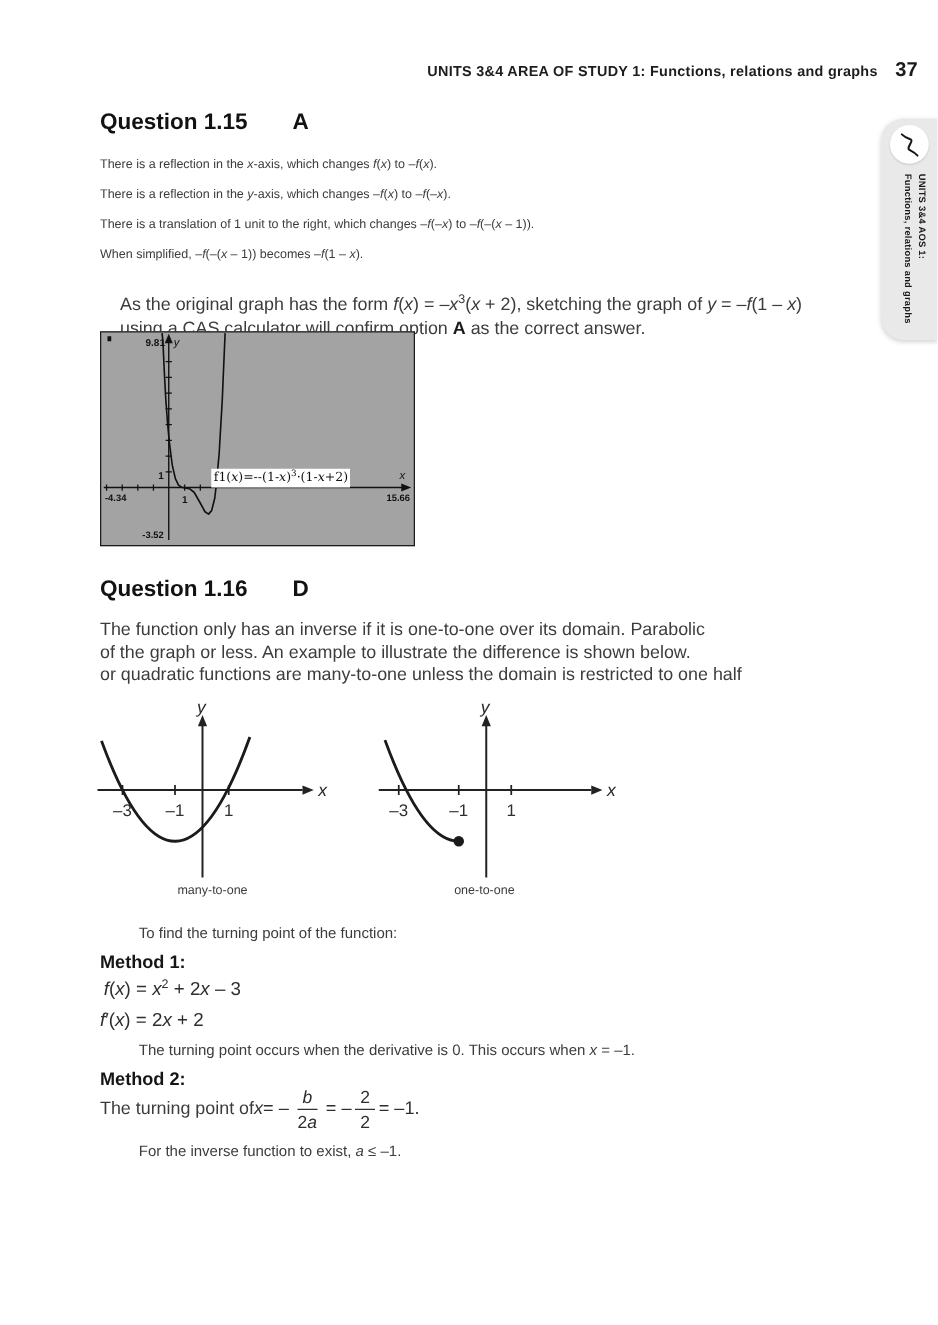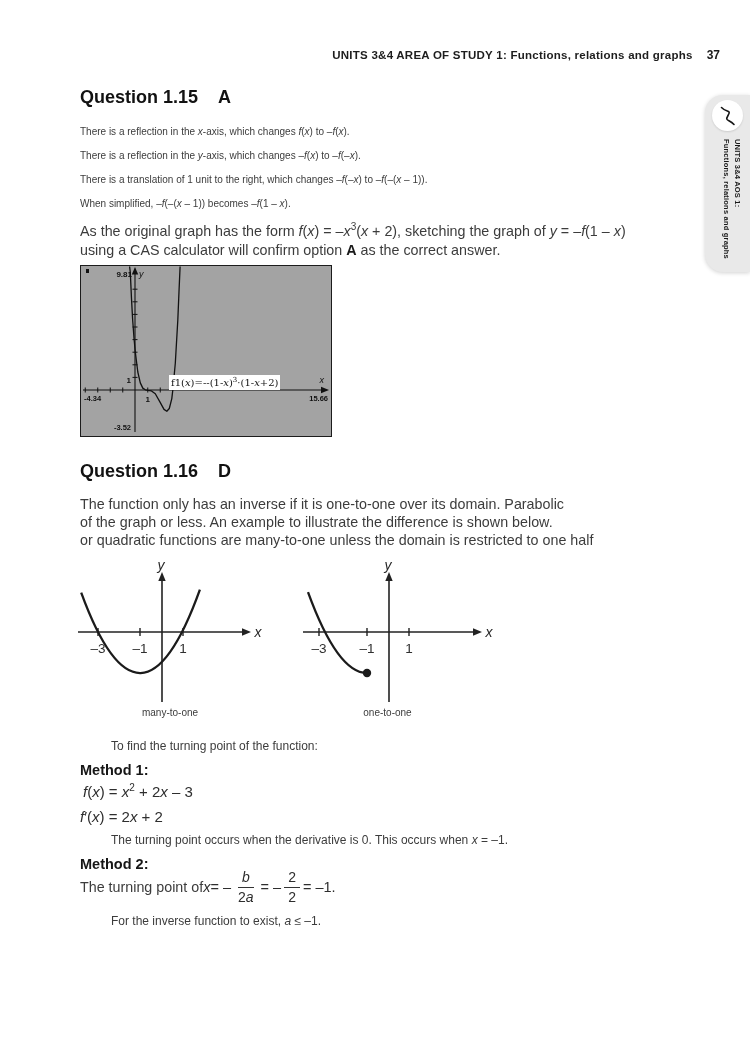--- a/index.html
+++ b/index.html
@@ -1,35 +1,35 @@
 <!DOCTYPE html>
 <html><head>
 <meta charset="utf-8">
 <style>
   html,body{margin:0;padding:0;background:#ffffff;}
   .page{position:relative;width:750px;height:1060px;background:#fff;overflow:hidden;
         font-family:"Liberation Sans",sans-serif;color:#3c3c3c;}
 
   
-  .header{position:absolute;top:48px;right:30px;display:flex;align-items:baseline;gap:14px;}
+  .header{position:absolute;top:48px;right:16px;display:flex;align-items:baseline;gap:14px;}
   .header-title{font-size:11.5px;font-weight:700;color:#1d1d1d;letter-spacing:.25px;}
-  .header-page{font-size:12px;font-weight:800;color:#1b1b1b;}
+  .header-page{font-size:16px;font-weight:800;color:#1b1b1b;}
 
   
   .side-tab{position:absolute;top:95px;right:0;width:45px;height:177px;background:#e9e9e9;
             border-radius:18px 0 0 18px;box-shadow:0 1px 4px rgba(0,0,0,.18);}
   .tab-circle{position:absolute;top:5px;left:7px;width:31px;height:31px;border-radius:50%;
               background:#fff;box-shadow:0 1px 2px rgba(0,0,0,.12);}
   .tab-text{position:absolute;top:44px;left:0;width:45px;height:130px;writing-mode:vertical-rl;
             padding-right:7px;box-sizing:border-box;font-size:7.5px;font-weight:700;color:#191919;
             line-height:11px;letter-spacing:.2px;}
   .tab-text span{display:block;}
 
   
-  .qheading{position:absolute;left:80px;display:flex;gap:20px;font-size:18px;font-weight:800;color:#121212;}
+  .qheading{position:absolute;left:80px;display:flex;gap:36px;font-size:18px;font-weight:800;color:#121212;}
 
   
   .statements{position:absolute;left:80px;top:120px;font-size:10px;}
   .statements p{margin:0;height:24px;line-height:24px;}
   .para{position:absolute;left:80px;font-size:14.3px;}
   .para div{line-height:19px;}
   .q116-para div{line-height:17.8px;}
 
   .seg-i{font-style:italic;}
   .seg-b{font-weight:700;color:#1a1a1a;}
@@ -91,21 +91,21 @@
     <span>A</span>
   </div>
 
   <div class="statements">
     <p><span>There is a reflection in the </span><span class="seg-i">x</span><span>-axis, which changes </span><span class="seg-i">f</span><span>(</span><span class="seg-i">x</span><span>) to –</span><span class="seg-i">f</span><span>(</span><span class="seg-i">x</span><span>).</span></p>
     <p><span>There is a reflection in the </span><span class="seg-i">y</span><span>-axis, which changes –</span><span class="seg-i">f</span><span>(</span><span class="seg-i">x</span><span>) to –</span><span class="seg-i">f</span><span>(–</span><span class="seg-i">x</span><span>).</span></p>
     <p><span>There is a translation of 1 unit to the right, which changes –</span><span class="seg-i">f</span><span>(–</span><span class="seg-i">x</span><span>) to –</span><span class="seg-i">f</span><span>(–(</span><span class="seg-i">x</span><span> – 1)).</span></p>
     <p><span>When simplified, –</span><span class="seg-i">f</span><span>(–(</span><span class="seg-i">x</span><span> – 1)) becomes –</span><span class="seg-i">f</span><span>(1 – </span><span class="seg-i">x</span><span>).</span></p>
   </div>
 
-  <div class="para" style="top:222px;width:610px;">
+  <div class="para" style="top:235px;width:610px;margin-left:16px;">
     <div><span>As the original graph has the form </span><span class="seg-i">f</span><span>(</span><span class="seg-i">x</span><span>) = –</span><span class="seg-i">x</span><span class="seg-sup">3</span><span>(</span><span class="seg-i">x</span><span> + 2), sketching the graph of </span><span class="seg-i">y</span><span> = –</span><span class="seg-i">f</span><span>(1 – </span><span class="seg-i">x</span><span>)</span></div>
     <div><span>using a CAS calculator will confirm option </span><span class="seg-b">A</span><span> as the correct answer.</span></div>
   </div>
 
   <div class="calc-box">
     <svg width="250" height="170" viewBox="0 0 250 170">
       <rect x="5" y="3" width="3" height="4" fill="#111"></rect>
 
       <line x1="54" y1="6" x2="54" y2="166" stroke="#111" stroke-width="1.1"></line>
       <polygon points="54,1 50.8,8.5 57.2,8.5" fill="#111"></polygon>

